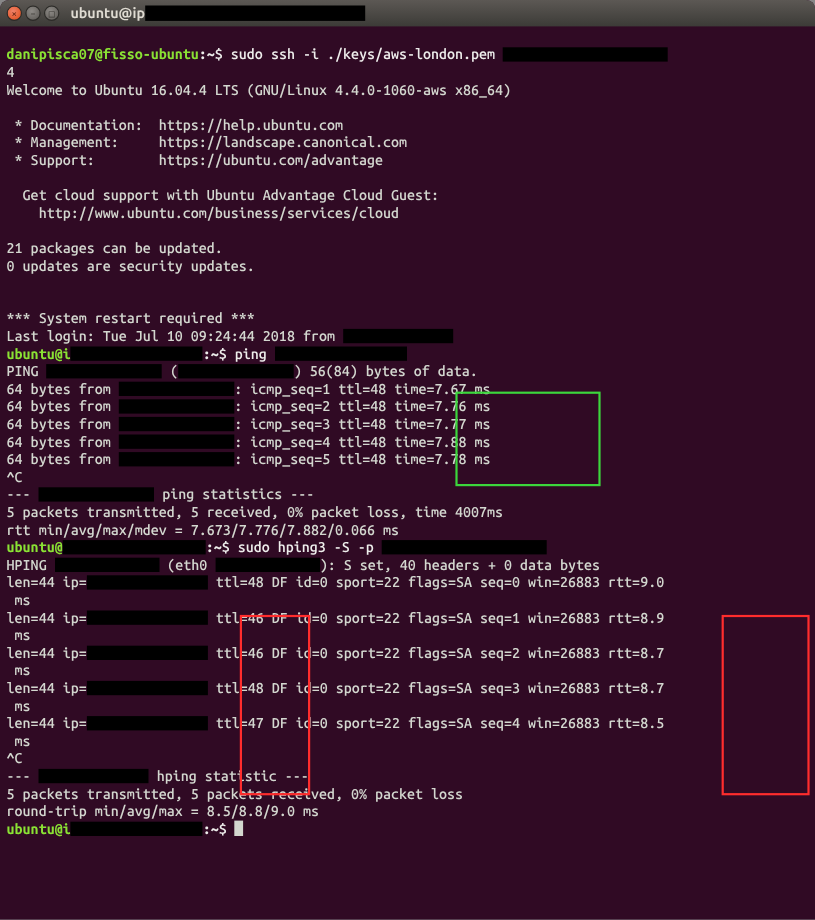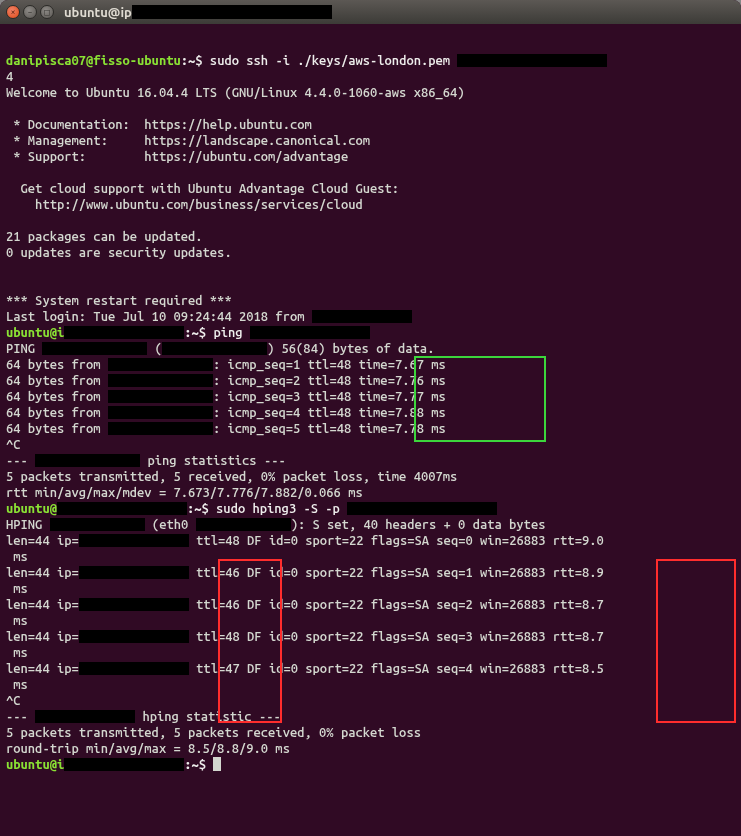--- a/index.html
+++ b/index.html
@@ -42,21 +42,21 @@
     color: #dfdbd2;
     font-size: 13px;
     font-weight: bold;
     margin-left: 4px;
     font-family: "Ubuntu", sans-serif;
     display: flex;
     align-items: flex-start;
     gap: 0px;
   }
   .term {
-    padding: 12px 6px 6px 6px;
+    padding: 2px 6px 6px 6px;
     color: #d3d7cf;
     line-height: 16px;
     white-space: pre;
     position: relative;
     font-weight: 500;
   }
   .green { color: #8ae234; font-weight: bold; }
   .white { color: #eeeeec; }
   .prompt-white { color: #eeeeec; font-weight: bold; }
   .redact {

